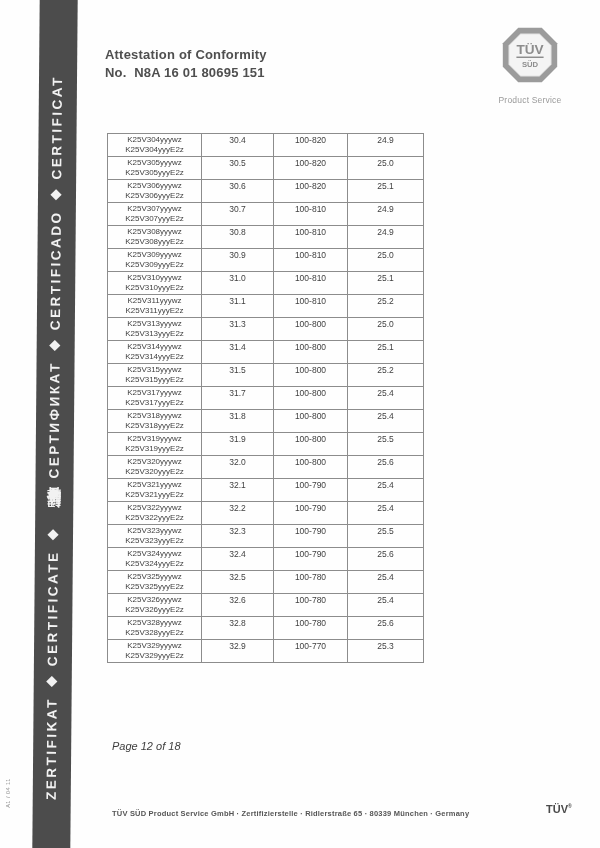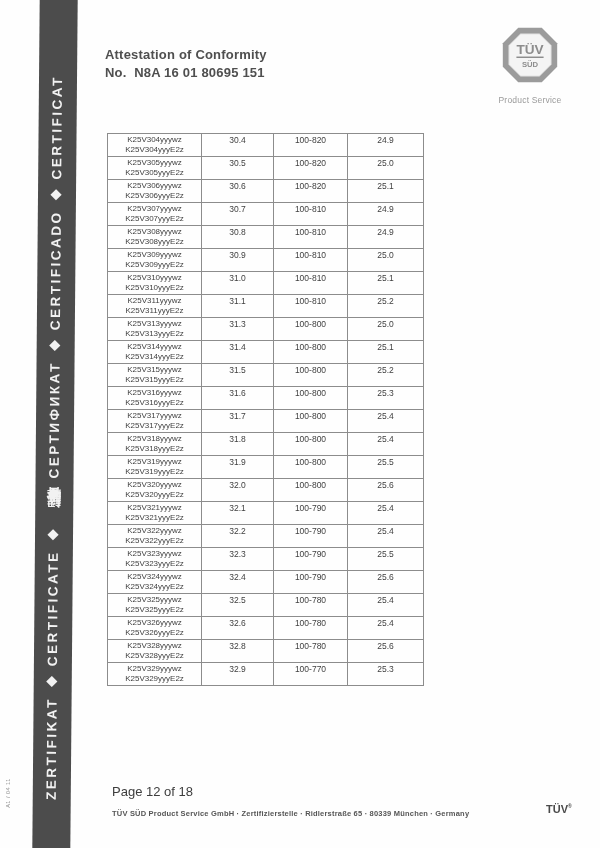--- a/index.html
+++ b/index.html
@@ -86,23 +86,24 @@
     height: 21px;
     padding: 1px 2px 0 2px;
     text-align: center;
   }
   .model-cell { font-size: 8px; line-height: 10px; }
   .value-cell { font-size: 8.5px; padding-top: 3px; }
 
   
   .page-label {
     position: absolute;
-    left: 112px; top: 784px;
-    font-size: 13px;
+    left: 112px; top: 740px;
+    font-size: 11px;
     color: #3d3d3d;
+    font-style: italic;
   }
   .footer-address {
     position: absolute;
     left: 112px; top: 809px;
     font-size: 7.5px;
     font-weight: bold;
     color: #555555;
     letter-spacing: 0.2px;
     text-align: center;
   }
@@ -242,29 +243,20 @@
         <td class="model-cell">
           <div>K25V315yyywz</div>
           <div>K25V315yyyE2z</div>
         </td>
         <td class="value-cell">31.5</td>
         <td class="value-cell">100-800</td>
         <td class="value-cell">25.2</td>
       </tr>
       <tr>
         <td class="model-cell">
-          <div>K25V316yyywz</div>
-          <div>K25V316yyyE2z</div>
-        </td>
-        <td class="value-cell">31.6</td>
-        <td class="value-cell">100-800</td>
-        <td class="value-cell">25.3</td>
-      </tr>
-      <tr>
-        <td class="model-cell">
           <div>K25V317yyywz</div>
           <div>K25V317yyyE2z</div>
         </td>
         <td class="value-cell">31.7</td>
         <td class="value-cell">100-800</td>
         <td class="value-cell">25.4</td>
       </tr>
       <tr>
         <td class="model-cell">
           <div>K25V318yyywz</div>

